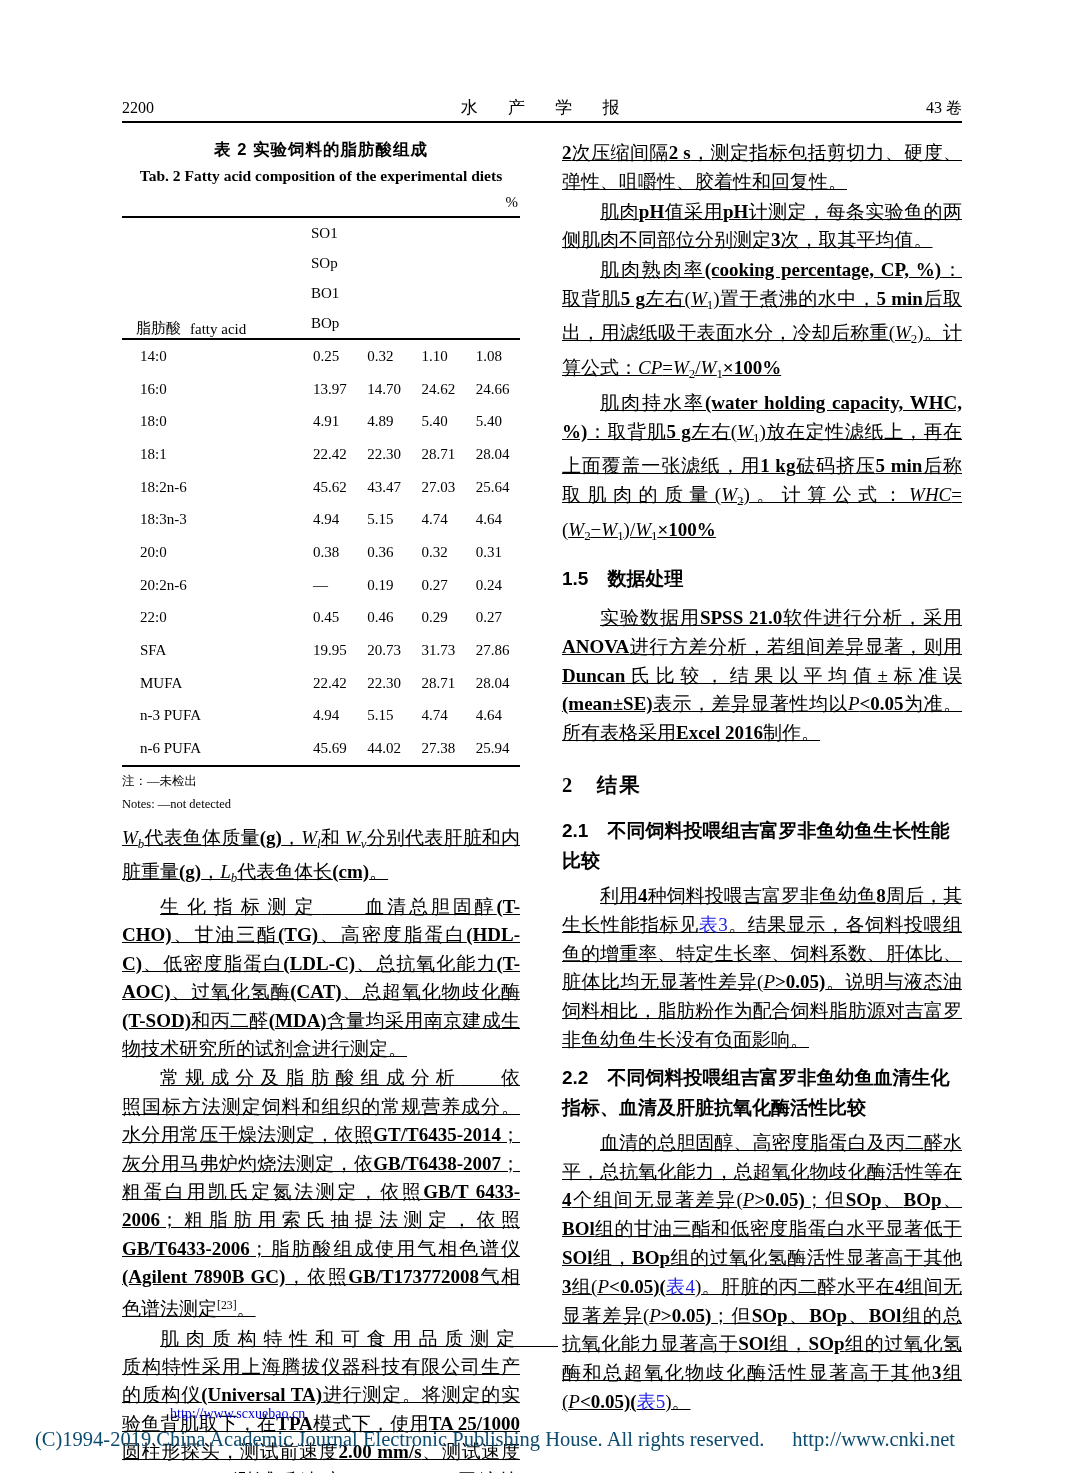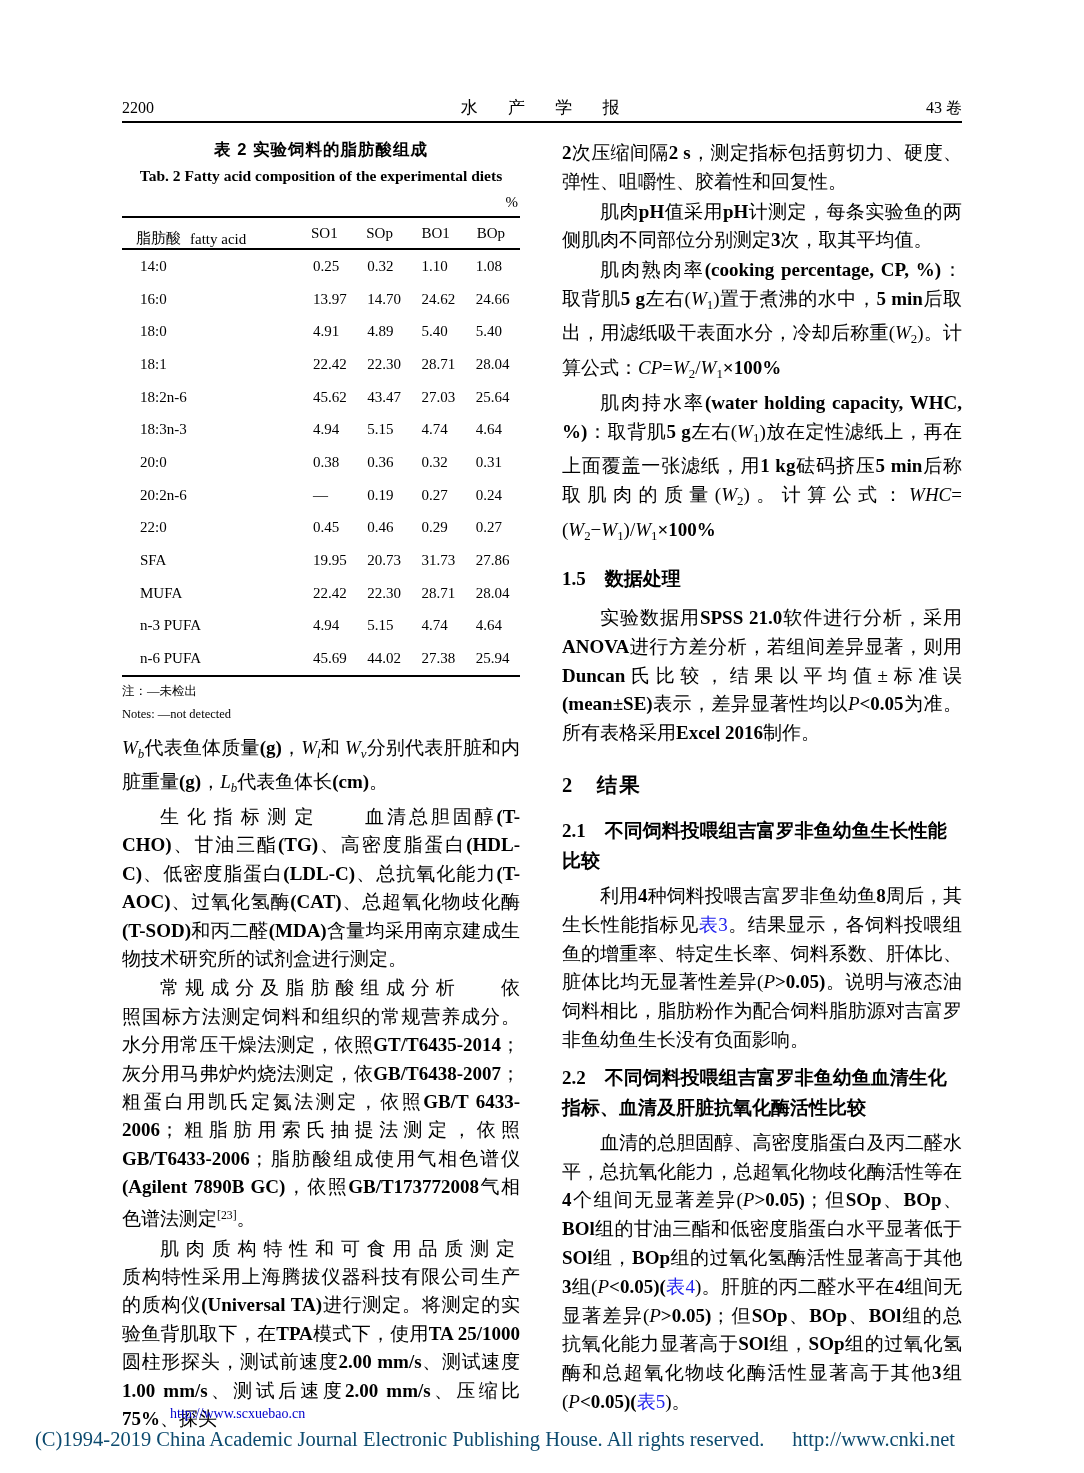--- a/index.html
+++ b/index.html
@@ -20,41 +20,41 @@
   .cap-zh{font-family:"Liberation Sans","DejaVu Sans",sans-serif;font-weight:bold;
           font-size:16.5px;text-align:center;letter-spacing:1px;line-height:22px;}
   .cap-en{font-weight:bold;font-size:15.5px;text-align:center;margin-top:6px;line-height:20px;}
   .unit{font-size:15px;text-align:right;margin-top:8px;padding-right:2px;line-height:16px;}
   .dtable{margin-top:6px;border-top:2.2px solid #000;border-bottom:2.2px solid #000;font-size:15px;}
   .thead{display:flex;border-bottom:2.2px solid #000;}
   .thead-label{width:163px;display:flex;align-items:flex-end;padding-left:14px;gap:9px;}
   .thead-groups{flex:1;display:flex;flex-direction:column;}
   .groups-title{text-align:center;padding:7px 0 5px;border-bottom:1.5px solid #000;}
   .groups-title .en{margin-left:10px;}
-  .col-heads{display:flex;}
+  .col-heads{display:flex;flex-direction:column;}
   .col-heads span{flex:1;text-align:left;padding:7px 0 6px 12px;}
   .tr{display:flex;height:32.7px;align-items:center;}
   .td-lab{width:163px;padding-left:18px;}
   .td-val{flex:1;padding-left:10px;}
   .tnote{font-size:12.5px;line-height:17px;margin-top:6px;}
 
   
-  .para{font-size:19px;line-height:28.4px;text-align:justify;margin:0;}
+  .para{font-size:19px;line-height:28.4px;text-align:justify;margin:0;text-decoration:underline;}
   .col-right .para{line-height:28.8px;}
   .ind{text-indent:38px;}
   .mt{margin-top:1px;}
   .b{font-weight:bold;}
   .i{font-style:italic;}
   .sub{font-size:0.68em;vertical-align:-0.28em;}
   .isub{font-style:italic;font-size:0.68em;vertical-align:-0.28em;}
   .sup{font-size:0.62em;vertical-align:0.55em;}
   .link{color:#2222ee;}
   .kai{letter-spacing:5px;}
 
-  .h-sub{font-family:Liberation Serif, serif;font-weight:bold;
+  .h-sub{font-family:Liberation Sans, sans-serif;font-weight:bold;
          font-size:19px;line-height:30px;margin:14px 0 10px;}
   .h-main{font-weight:bold;font-size:20.5px;line-height:32px;margin:21px 0 15px;letter-spacing:2px;}
 
   
   .site-url{position:absolute;left:170px;top:1406px;font-size:14px;color:#0000cc;line-height:16px;}
   .copyright{position:absolute;left:35px;top:1426px;font-size:20.5px;color:#0c4a6e;
              white-space:nowrap;line-height:26px;}
   .copyright .gap{display:inline-block;width:28px;}
 </style>
 </head>

